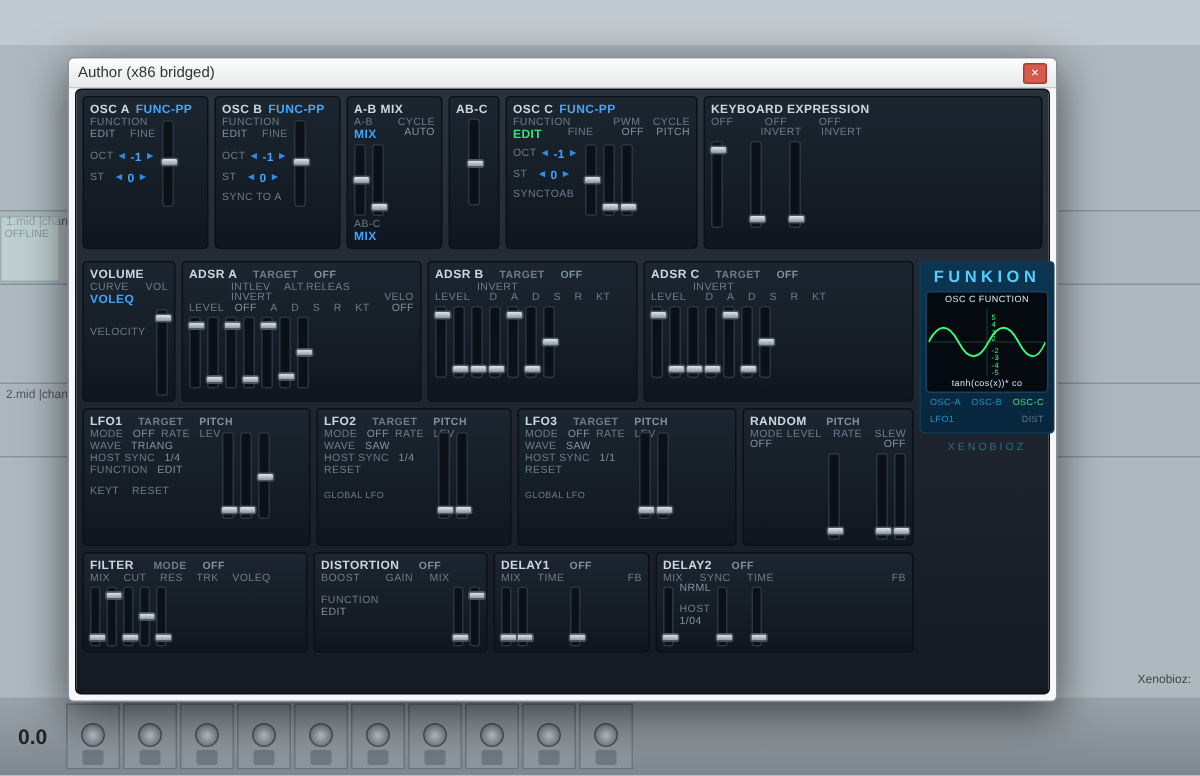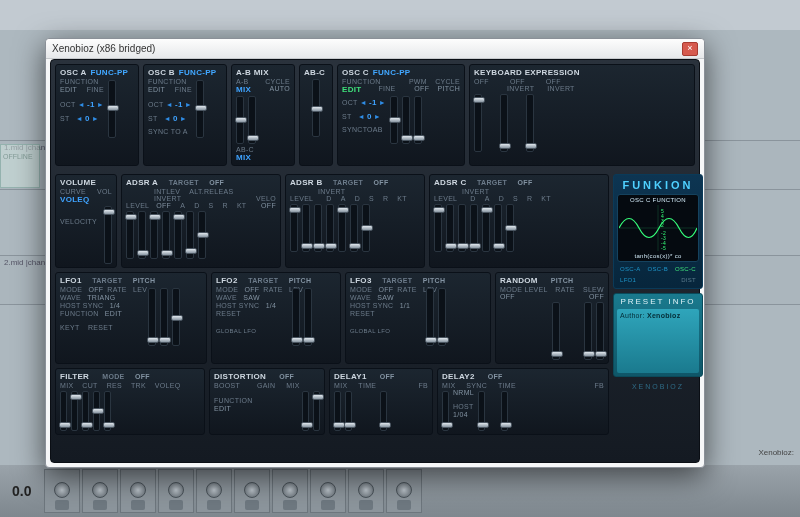--- a/index.html
+++ b/index.html
@@ -127,21 +127,21 @@
       </div>
     <div class="ch">
         <div class="knob"></div>
         <div class="btn"></div>
       </div>
   </div>
 </div>
 
 <div class="win">
   <div class="titlebar">
-    <span>Xenobioz (x86 bridged)</span>
+    <span>Author (x86 bridged)</span>
     <span class="spacer"></span>
     <span class="close">×</span>
   </div>
 
   <div class="plugin">
 
     <div class="row">
 
       <div class="panel w-osc">
         <div class="hdr">
@@ -702,25 +702,19 @@
             <span>OSC-A</span>
             <span>OSC-B</span>
             <span class="on">OSC-C</span>
           </div>
           <div class="lfo-tabs" style="width:100%">
             <span>LFO1</span>
             <span class="r">DIST</span>
           </div>
         </div>
 
-        <div class="preset">
-          <div class="pt">PRESET INFO</div>
-          <div class="pb">
-            <span>Author:</span> <b>Xenobioz</b>
-          </div>
-        </div>
 
         <div class="brand-foot">XENOBIOZ</div>
       </div>
     </div>
 
   </div>
 </div>
 
 </body></html>

